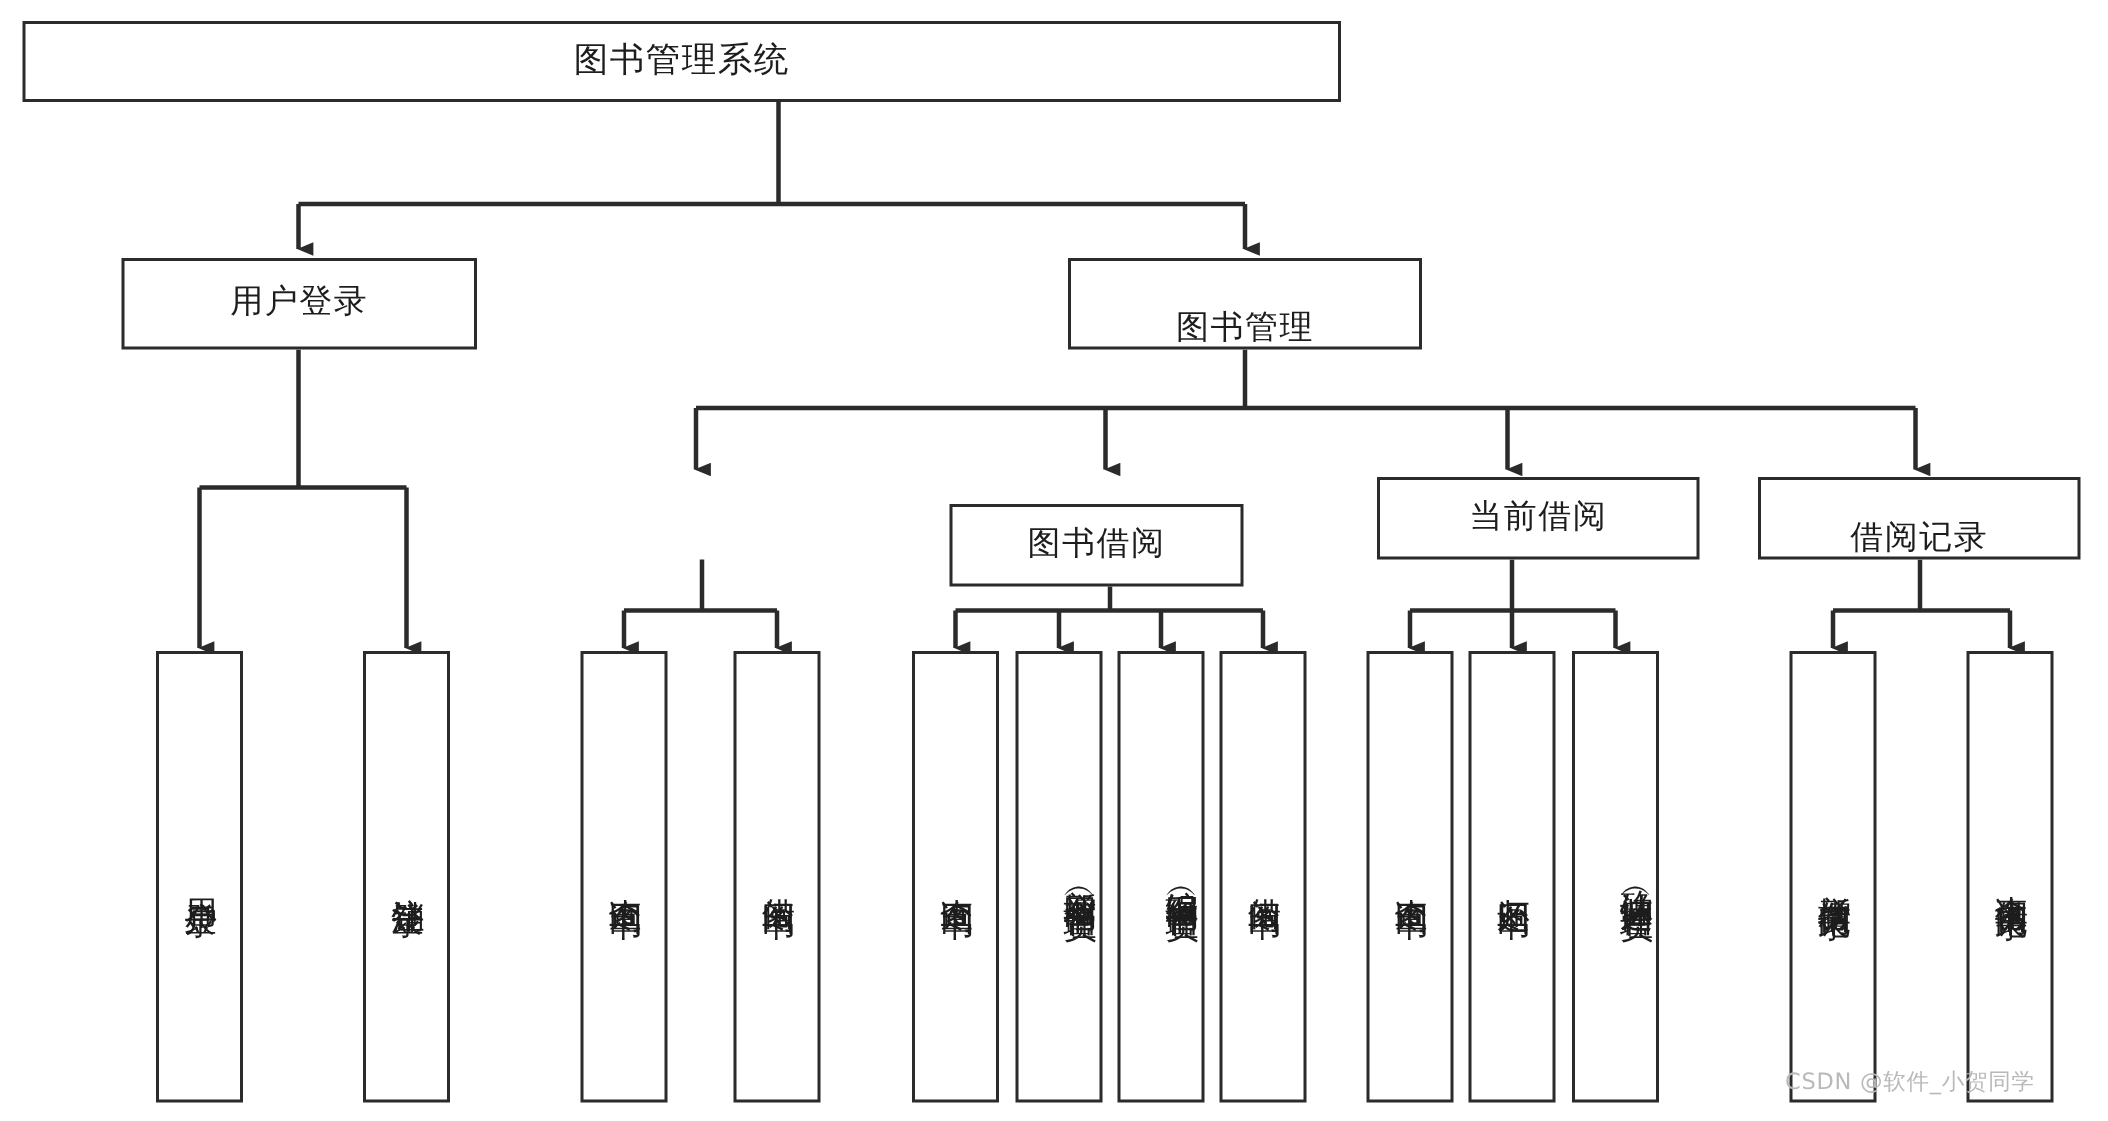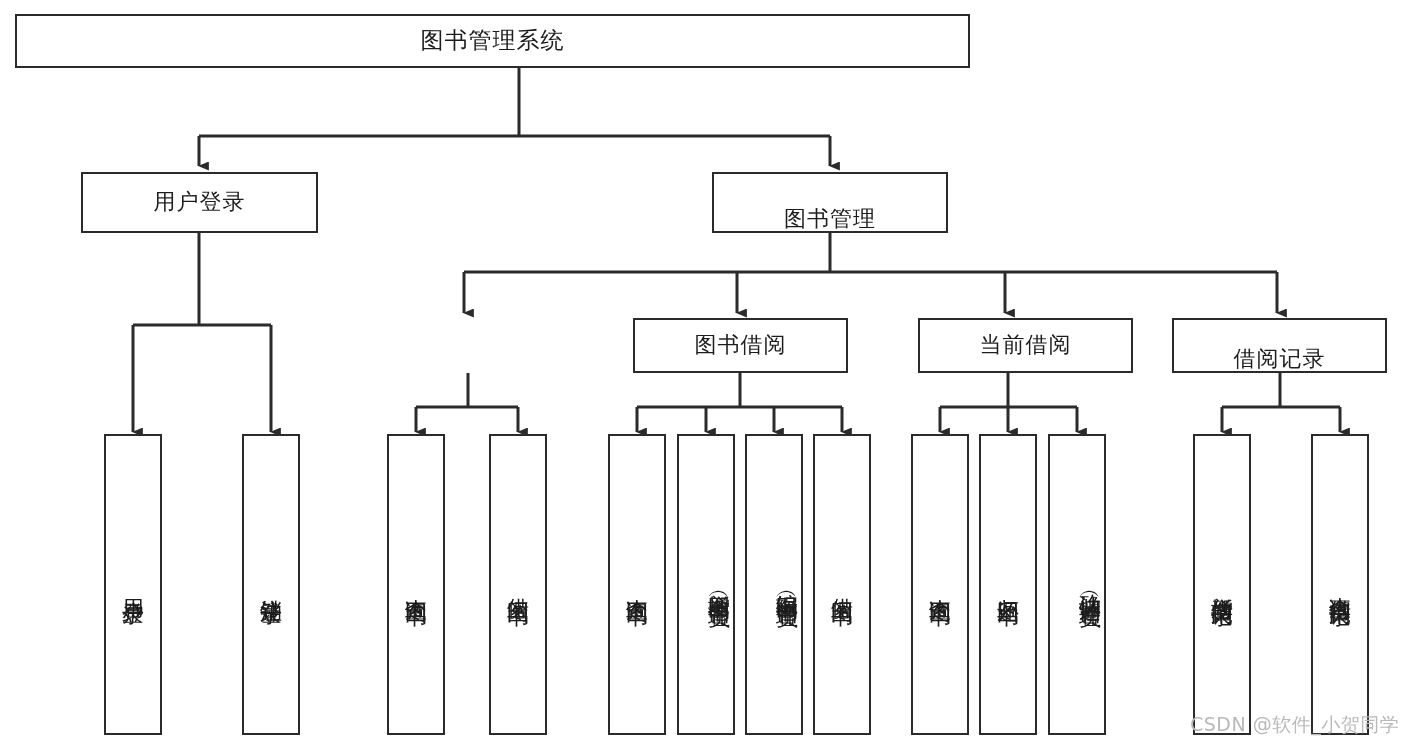--- a/index.html
+++ b/index.html
@@ -50,21 +50,21 @@
   .node.v .lbl{
     writing-mode:vertical-rl;
     text-orientation:upright;
     white-space:nowrap;
     display:block;
   }
   .watermark{
     position:absolute;
     left:1190px;
     top:712px;
-    font-size:19px;
+    font-size:15px;
     color:#b9b9b9;
     white-space:nowrap;
     z-index:5;
     letter-spacing:0.5px;
   }
 </style>
 </head>
 <body>
 
 <div id="stage">
@@ -112,32 +112,32 @@
       <path d="M1008,407 L1008,432" marker-end="url(#arrow)"></path>
       <path d="M1077,407 L1077,432" marker-end="url(#arrow)"></path>
 
       <path d="M1280,373 L1280,407"></path>
       <path d="M1222,407 L1340,407"></path>
       <path d="M1222,407 L1222,432" marker-end="url(#arrow)"></path>
       <path d="M1340,407 L1340,432" marker-end="url(#arrow)"></path>
     </g>
   </svg>
 
-  <div class="node h root" style="left:15px;top:14px;width:955px;height:54px;">
+  <div class="node h root" style="left:15px;top:14px;width:879px;height:54px;">
     <span>图书管理系统</span>
   </div>
 
   <div class="node h" style="left:81px;top:172px;width:237px;height:61px;">
     <span>用户登录</span>
   </div>
   <div class="node h" style="left:712px;top:172px;width:236px;height:61px;align-items:flex-end;">
     <span>图书管理</span>
   </div>
 
-  <div class="node h" style="left:633px;top:318px;width:215px;height:55px;">
+  <div class="node h" style="left:633px;top:336px;width:196px;height:55px;">
     <span>图书借阅</span>
   </div>
   <div class="node h" style="left:918px;top:318px;width:215px;height:55px;">
     <span>当前借阅</span>
   </div>
   <div class="node h" style="left:1172px;top:318px;width:215px;height:55px;align-items:flex-end;">
     <span>借阅记录</span>
   </div>
 
   <div class="node v" style="left:104px;top:434px;width:58px;height:301px;">

